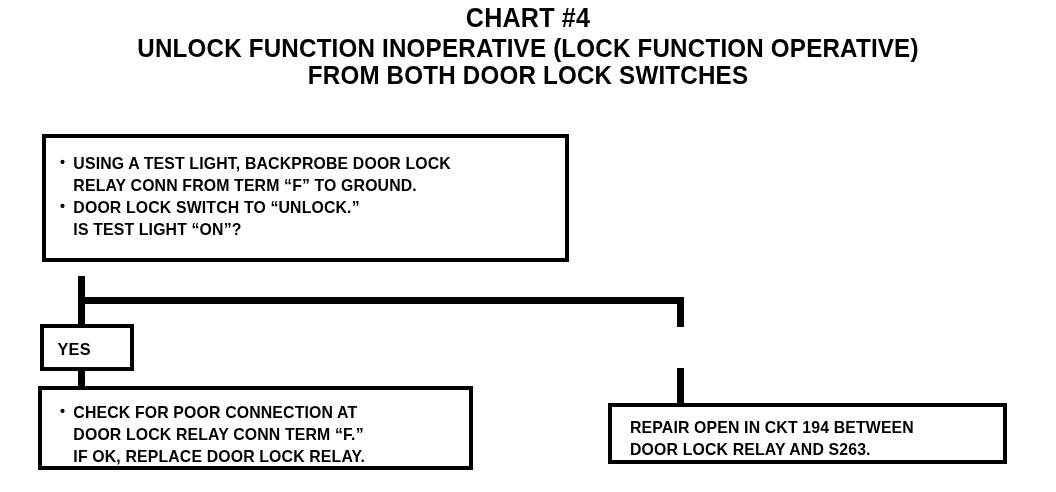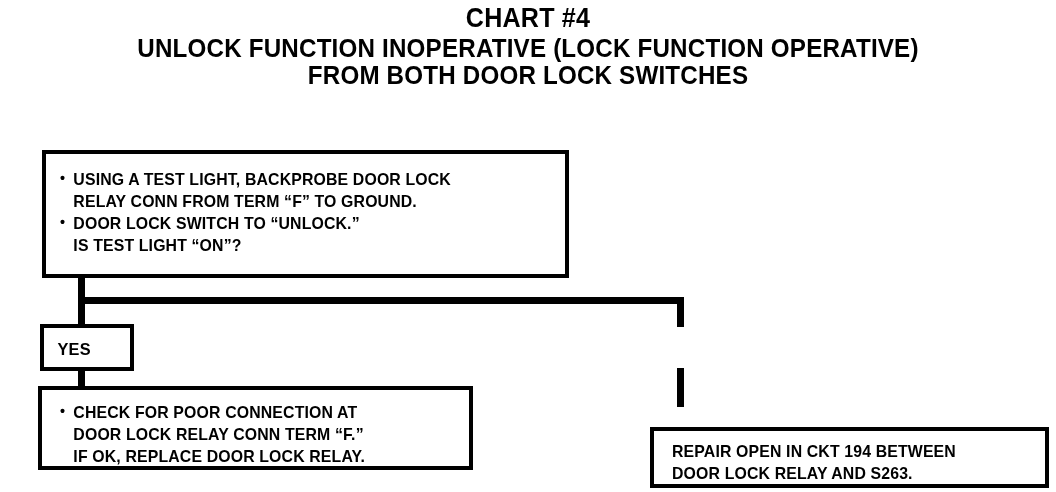--- a/index.html
+++ b/index.html
@@ -83,21 +83,21 @@
     font-size: 15px;
     line-height: 1.33;
   }
   .cont-row {
     padding-left: 16px;
   }
 
   
   #box-question {
     left: 42px;
-    top: 150px;
+    top: 134px;
     width: 527px;
     height: 128px;
   }
   #box-question .node-inner {
     padding: 15px 0 0 12px;
   }
 
   
   #box-yes {
     left: 40px;
@@ -127,25 +127,24 @@
     top: 386px;
     width: 435px;
     height: 84px;
   }
   #box-action-yes .node-inner {
     padding: 12px 0 0 16px;
   }
 
   
   #box-action-no {
-    left: 650px;
+    left: 608px;
     top: 403px;
     width: 399px;
     height: 61px;
-    margin-top: 24px;
   }
   #box-action-no .node-inner {
     padding: 10px 0 0 18px;
   }
   #box-action-no .line-item {
     padding-left: 0;
   }
 
   
   .conn {

